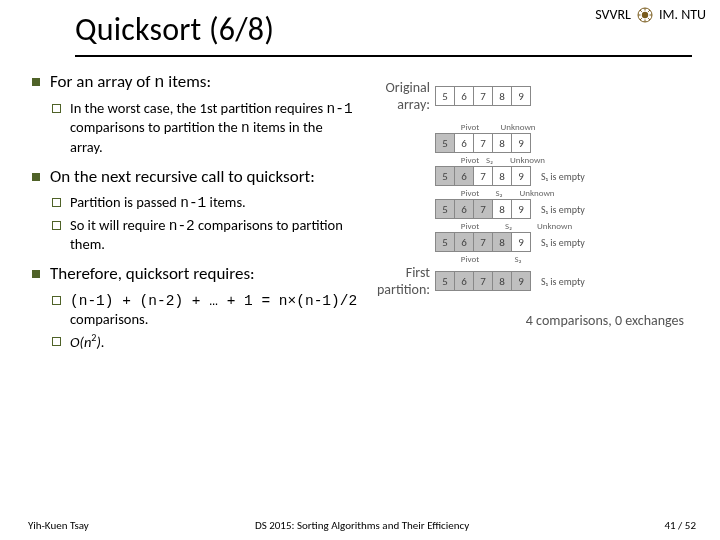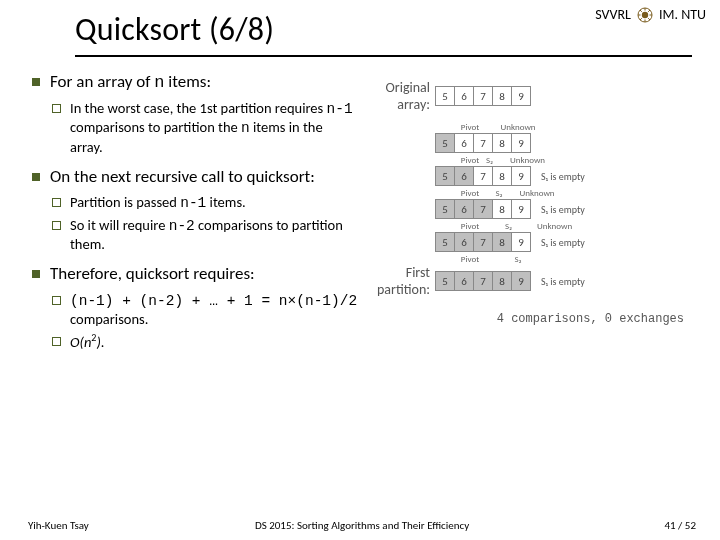--- a/index.html
+++ b/index.html
@@ -26,21 +26,21 @@
   
   .diag { display: flex; flex-direction: column; gap: 8px; padding-top: 8px; }
   .drow { display: flex; align-items: center; gap: 6px; min-height: 22px; }
   .dlabel-l { width: 72px; text-align: right; font-size: 14px; color: #555; }
   .dlabel-r { font-size: 10px; color: #555; margin-left: 4px; }
   .cells { display: flex; }
   .cell { width: 20px; height: 20px; border: 1px solid #888; margin-left: -1px; display: flex; align-items: center; justify-content: center; font-size: 11px; background: #fff; }
   .cell.shade { background: #bfbfbf; }
   .seglabels { display: flex; font-size: 9px; color: #666; gap: 0; margin-left: 102px; }
   .seg { text-align: center; }
-  .capt { text-align: right; font-size: 12px; color: #555; margin-top: 6px; padding-right: 8px; font-family: Liberation Mono, monospace; }
+  .capt { text-align: right; font-size: 14px; color: #555; margin-top: 6px; padding-right: 8px; }
 </style>
 </head>
 <body>
 
 <div class="slide">
 
   <div class="brand">
     <span>SVVRL</span>
     <span class="logo">
       <svg viewBox="0 0 16 16" width="16" height="16">

